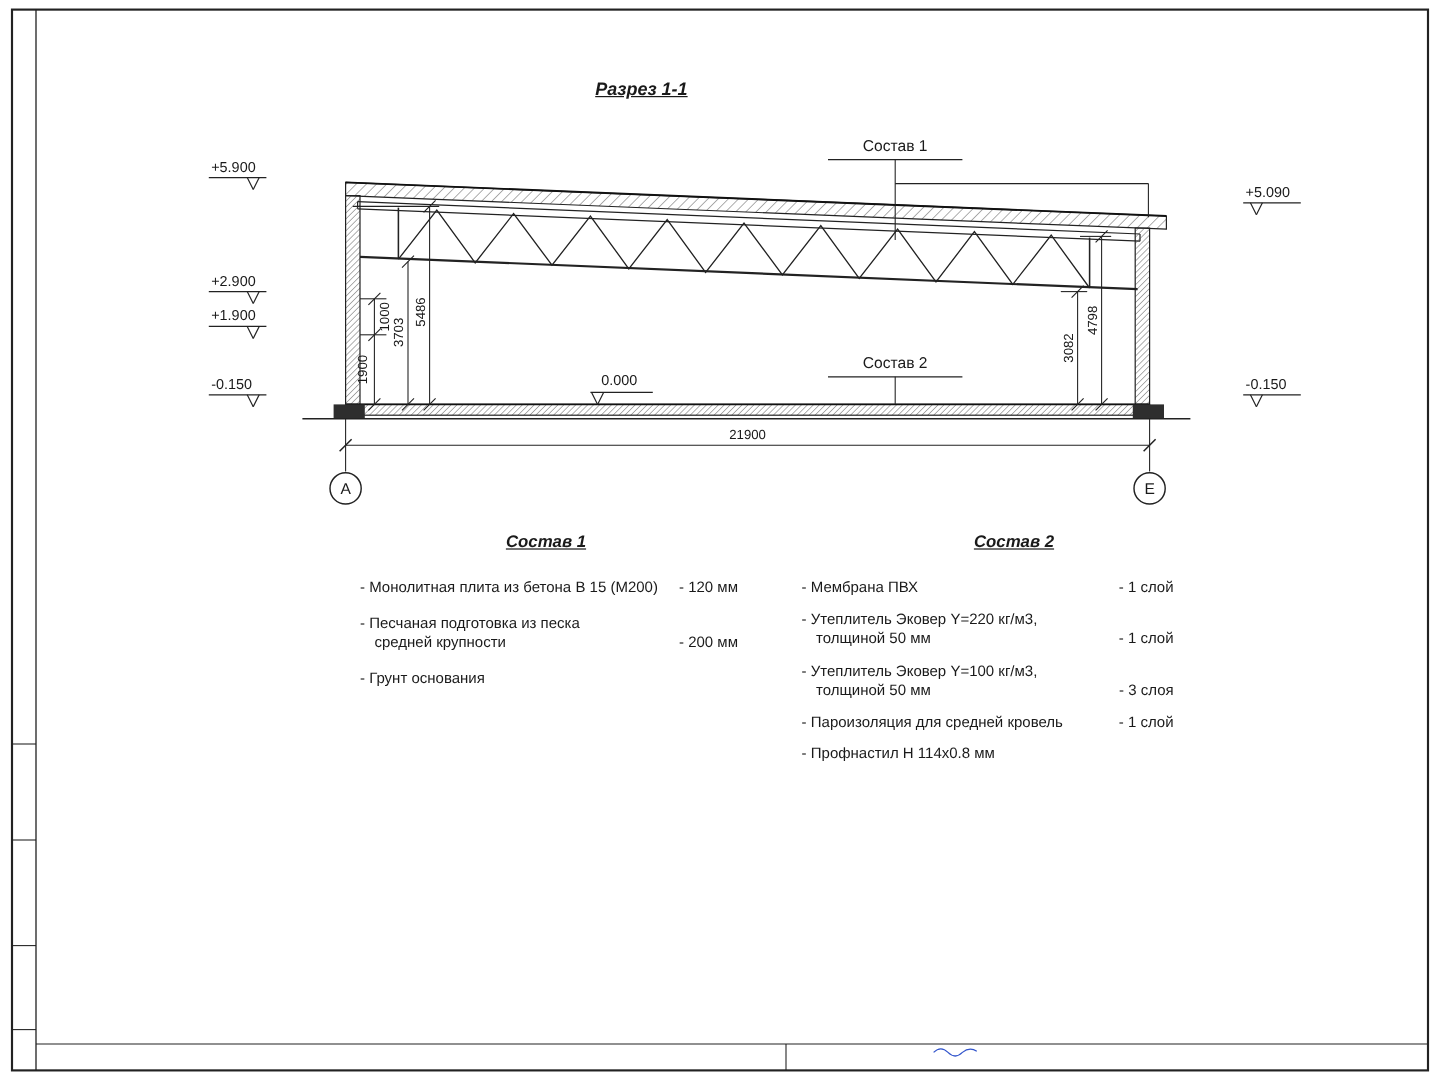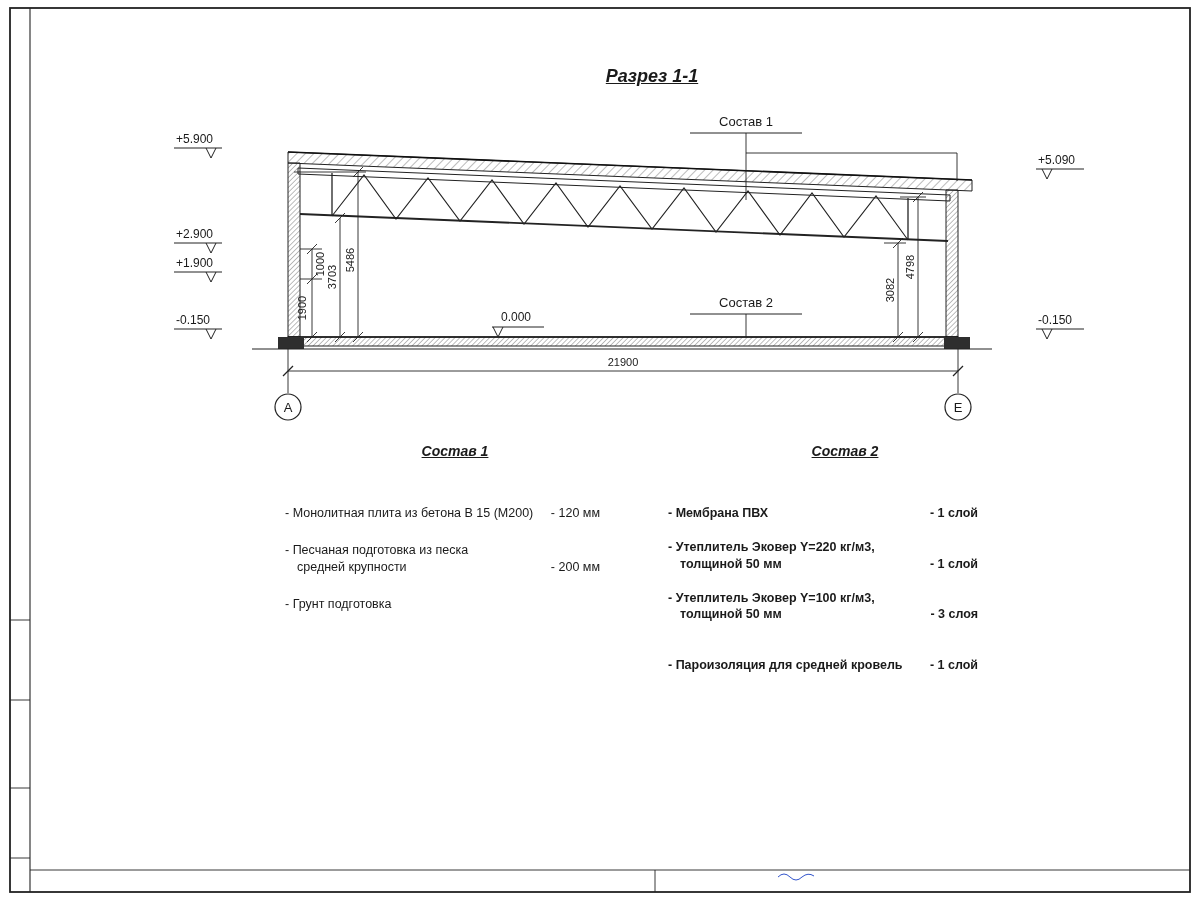--- a/index.html
+++ b/index.html
@@ -2,37 +2,37 @@
 <html><head>
 <meta charset="utf-8">
 <style>
   html,body{margin:0;padding:0;background:#e8e8e8;}
   .page{
     position:relative;width:1200px;height:900px;background:#ffffff;
     font-family:"Liberation Sans",sans-serif;color:#1a1a1a;overflow:hidden;
   }
   .drawing-svg{position:absolute;left:0;top:0;width:1200px;height:900px;}
   .drawing-title{
-    position:absolute;left:552px;top:66px;width:200px;text-align:center;
-    font-size:18px;font-weight:bold;font-style:italic;text-decoration:underline;
+    position:absolute;left:496px;top:66px;width:200px;
+    font-size:15px;font-weight:bold;font-style:italic;text-decoration:underline;
   }
   .spec-heading{
     position:absolute;text-align:center;font-size:14px;font-style:italic;
     font-weight:600;text-decoration:underline;
   }
   .spec-heading.s1{left:285px;top:443px;width:340px;}
   .spec-heading.s2{left:700px;top:443px;width:290px;}
   .spec{position:absolute;font-size:12.5px;line-height:1.32;}
-  .spec.s1{left:285px;top:481px;width:315px;}
-  .spec.s2{left:668px;top:481px;width:310px;font-weight:bold;}
+  .spec.s1{left:300px;top:481px;width:315px;}
+  .spec.s2{left:668px;top:481px;width:310px;}
   .spec-row{display:flex;justify-content:space-between;align-items:flex-end;}
   .spec.s1 .spec-row{margin-bottom:13px;}
   .spec.s2 .spec-row{margin-bottom:10px;}
   .spec-label{white-space:pre-line;padding-left:12px;text-indent:-12px;}
-  .spec-value{white-space:nowrap;margin-left:8px;margin-top:24px;}
+  .spec-value{white-space:nowrap;margin-left:8px;}
   svg text{font-family:"Liberation Sans",sans-serif;fill:#1a1a1a;}
   .dimtxt{font-size:11px;}
   .lvltxt{font-size:12px;}
   .axtxt{font-size:13px;}
   .callout{font-size:13px;}
 </style>
 </head>
 <body>
 
 <div class="page">
@@ -210,21 +210,21 @@
     <div class="spec-row">
       <div class="spec-label">- Монолитная плита из бетона В 15 (М200)</div>
       <div class="spec-value">- 120 мм</div>
     </div>
     <div class="spec-row">
       <div class="spec-label">- Песчаная подготовка из песка
 средней крупности</div>
       <div class="spec-value">- 200 мм</div>
     </div>
     <div class="spec-row">
-      <div class="spec-label">- Грунт подготовка</div>
+      <div class="spec-label">- Грунт основания</div>
       <div class="spec-value"></div>
     </div>
   </div>
 
   <div class="spec s2">
     <div class="spec-row">
       <div class="spec-label">- Мембрана ПВХ</div>
       <div class="spec-value">- 1 слой</div>
     </div>
     <div class="spec-row">
@@ -234,15 +234,19 @@
     </div>
     <div class="spec-row">
       <div class="spec-label">- Утеплитель Эковер Y=100 кг/м3,
 толщиной 50 мм</div>
       <div class="spec-value">- 3 слоя</div>
     </div>
     <div class="spec-row">
       <div class="spec-label">- Пароизоляция для средней кровель</div>
       <div class="spec-value">- 1 слой</div>
     </div>
+    <div class="spec-row">
+      <div class="spec-label">- Профнастил Н 114х0.8 мм</div>
+      <div class="spec-value"></div>
+    </div>
   </div>
 
 </div>
 
 </body></html>

